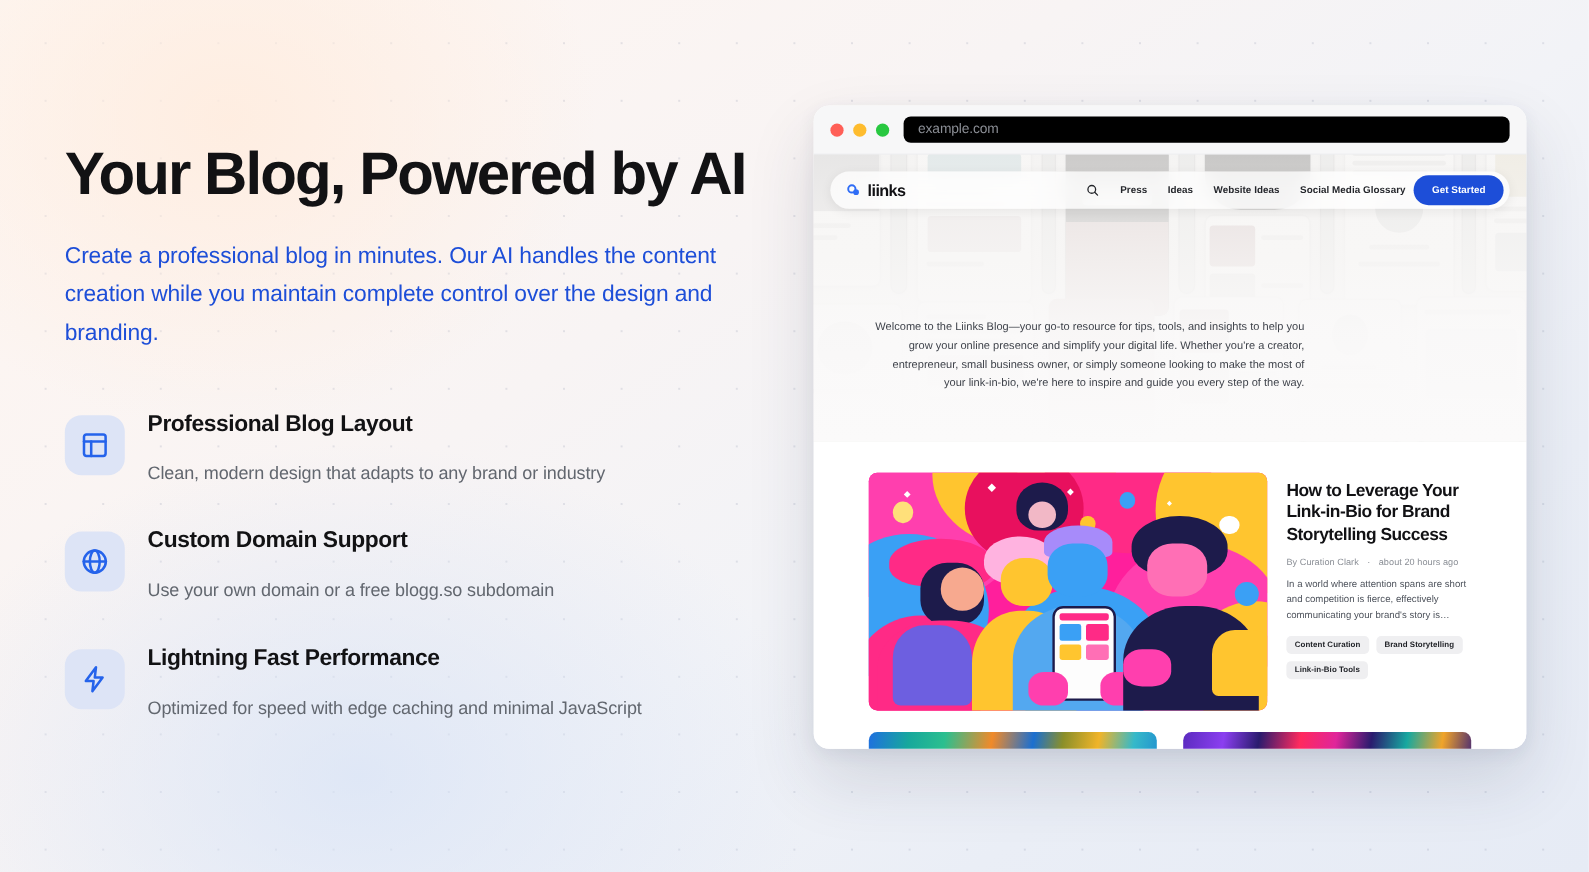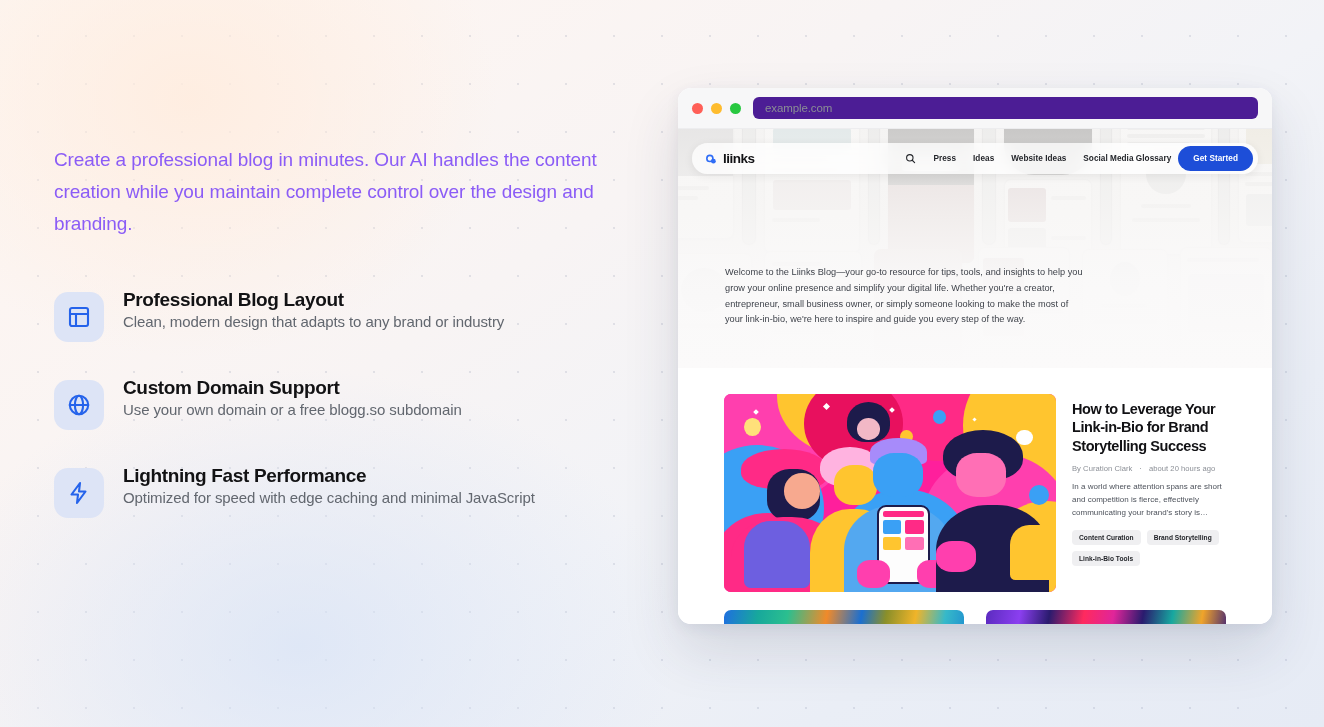--- a/index.html
+++ b/index.html
@@ -36,54 +36,54 @@
   }
 
   
   #left-col { position:absolute; left:54px; top:118px; width:600px; }
   #headline {
     font-size:50px; font-weight:bold; letter-spacing:-1.6px;
     color:#121214; line-height:1.08;
   }
   #subhead {
     margin-top:26px; font-size:19px; line-height:1.68;
-    color:#8b5cf6; max-width:580px; letter-spacing:-.1px;
+    color:#1d4ed8; max-width:580px; letter-spacing:-.1px;
   }
   #feature-list { margin-top:48px; }
   .feature-row { display:flex; align-items:flex-start; gap:19px; margin-bottom:34px; }
   .feature-icon {
     width:50px; height:50px; flex:0 0 50px; border-radius:14px;
     background:#dde4f6; display:flex; align-items:center; justify-content:center;
     margin-top:4px;
   }
   .feature-icon svg { width:24px; height:24px; display:block; }
   .feature-title {
     font-size:19px; font-weight:bold; color:#121214;
     letter-spacing:-.35px; line-height:1.25;
   }
   .feature-desc {
-    margin-top:0; font-size:15px; color:#62676f;
+    margin-top:19px; font-size:15px; color:#62676f;
     letter-spacing:-.1px; line-height:1.4;
   }
 
   
   #browser {
     position:absolute; left:678px; top:88px; width:594px; height:536px;
     background:#ffffff; border-radius:13px 13px 13px 13px;
     box-shadow:0 26px 56px rgba(40,50,80,.14), 0 4px 14px rgba(40,50,80,.07);
     overflow:hidden;
   }
   #browser-chrome {
     height:41px; background:#f7f7f8; display:flex; align-items:center;
     padding:0 14px; gap:12px; border-bottom:1px solid #ededef;
   }
   #traffic-lights { display:flex; gap:8px; }
   .tl { width:11px; height:11px; border-radius:50%; }
   #addressbar {
-    flex:1; height:22px; background:#4c1d95; border-radius:6px;
+    flex:1; height:22px; background:#000000; border-radius:6px;
     display:flex; align-items:center; padding:0 12px;
     font-size:11.5px; color:#8b8e95; letter-spacing:-.1px;
   }
 
   
   #site-hero {
     position:relative; height:239px; overflow:hidden;
     background:#f4f3f2;
   }
   
@@ -100,21 +100,21 @@
     position:absolute; inset:0;
     background:linear-gradient(180deg, rgba(246,245,244,.30) 0%, rgba(248,247,246,.72) 36%, rgba(250,249,249,.93) 62%, #fbfafa 100%);
   }
   #hero-text { position:absolute; left:47px; top:122px; right:40px; }
   #site-title {
     font-size:27px; font-weight:bold; color:#101012;
     letter-spacing:-.9px; line-height:1;
   }
   #site-intro {
     margin-top:14px; font-size:9.2px; line-height:1.72;
-    color:#3f434b; max-width:362px; letter-spacing:.02px;
+    color:#3f434b; max-width:362px; letter-spacing:.02px;text-align:right;
   }
 
   
   #navpill {
     position:absolute; left:14px; right:14px; top:14px; height:31px;
     border-radius:18px; background:rgba(255,255,255,.74);
     backdrop-filter:blur(9px); -webkit-backdrop-filter:blur(9px);
     box-shadow:0 2px 10px rgba(0,0,0,.07);
     display:flex; align-items:center; padding:0 5px 0 13px; z-index:4;
   }
@@ -175,20 +175,21 @@
 </style>
 </head>
 <body>
 
 <div id="dotgrid"></div>
 <div id="glow-tl"></div>
 <div id="glow-bl"></div>
 
 <div id="left-col">
 
+  <h1 id="headline">Your Blog, Powered by AI</h1>
   <p id="subhead">Create a professional blog in minutes. Our AI handles the content creation while you maintain complete control over the design and branding.</p>
 
   <div id="feature-list">
 
     <div class="feature-row">
       <div class="feature-icon">
         <span>
           <svg viewBox="0 0 24 24" fill="none" stroke="#2563eb" stroke-width="2.1" stroke-linecap="round" stroke-linejoin="round">
             <rect x="3" y="3" width="18" height="18" rx="2"></rect>
             <line x1="3" y1="9" x2="21" y2="9"></line>

